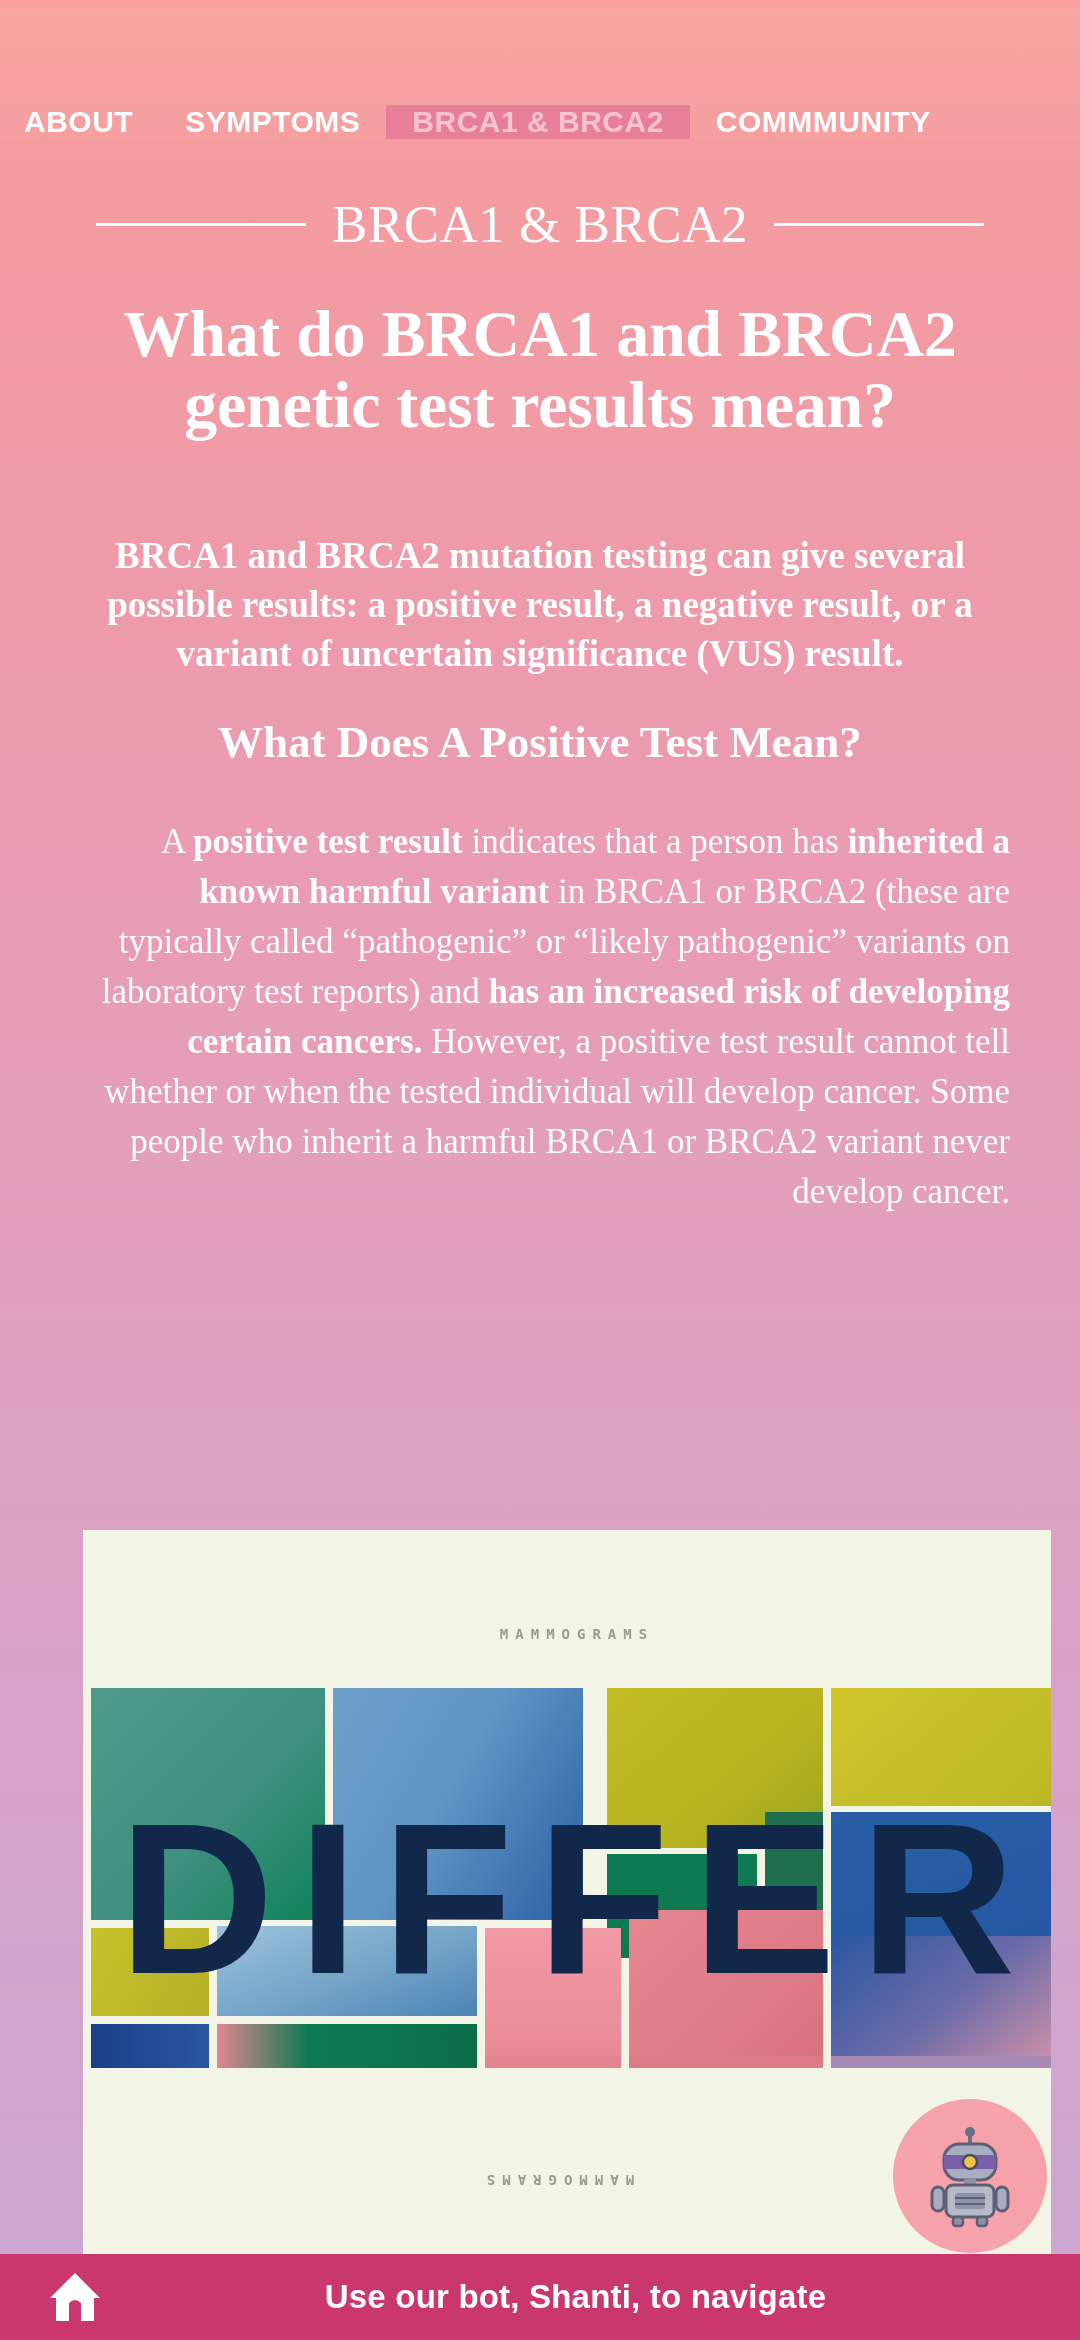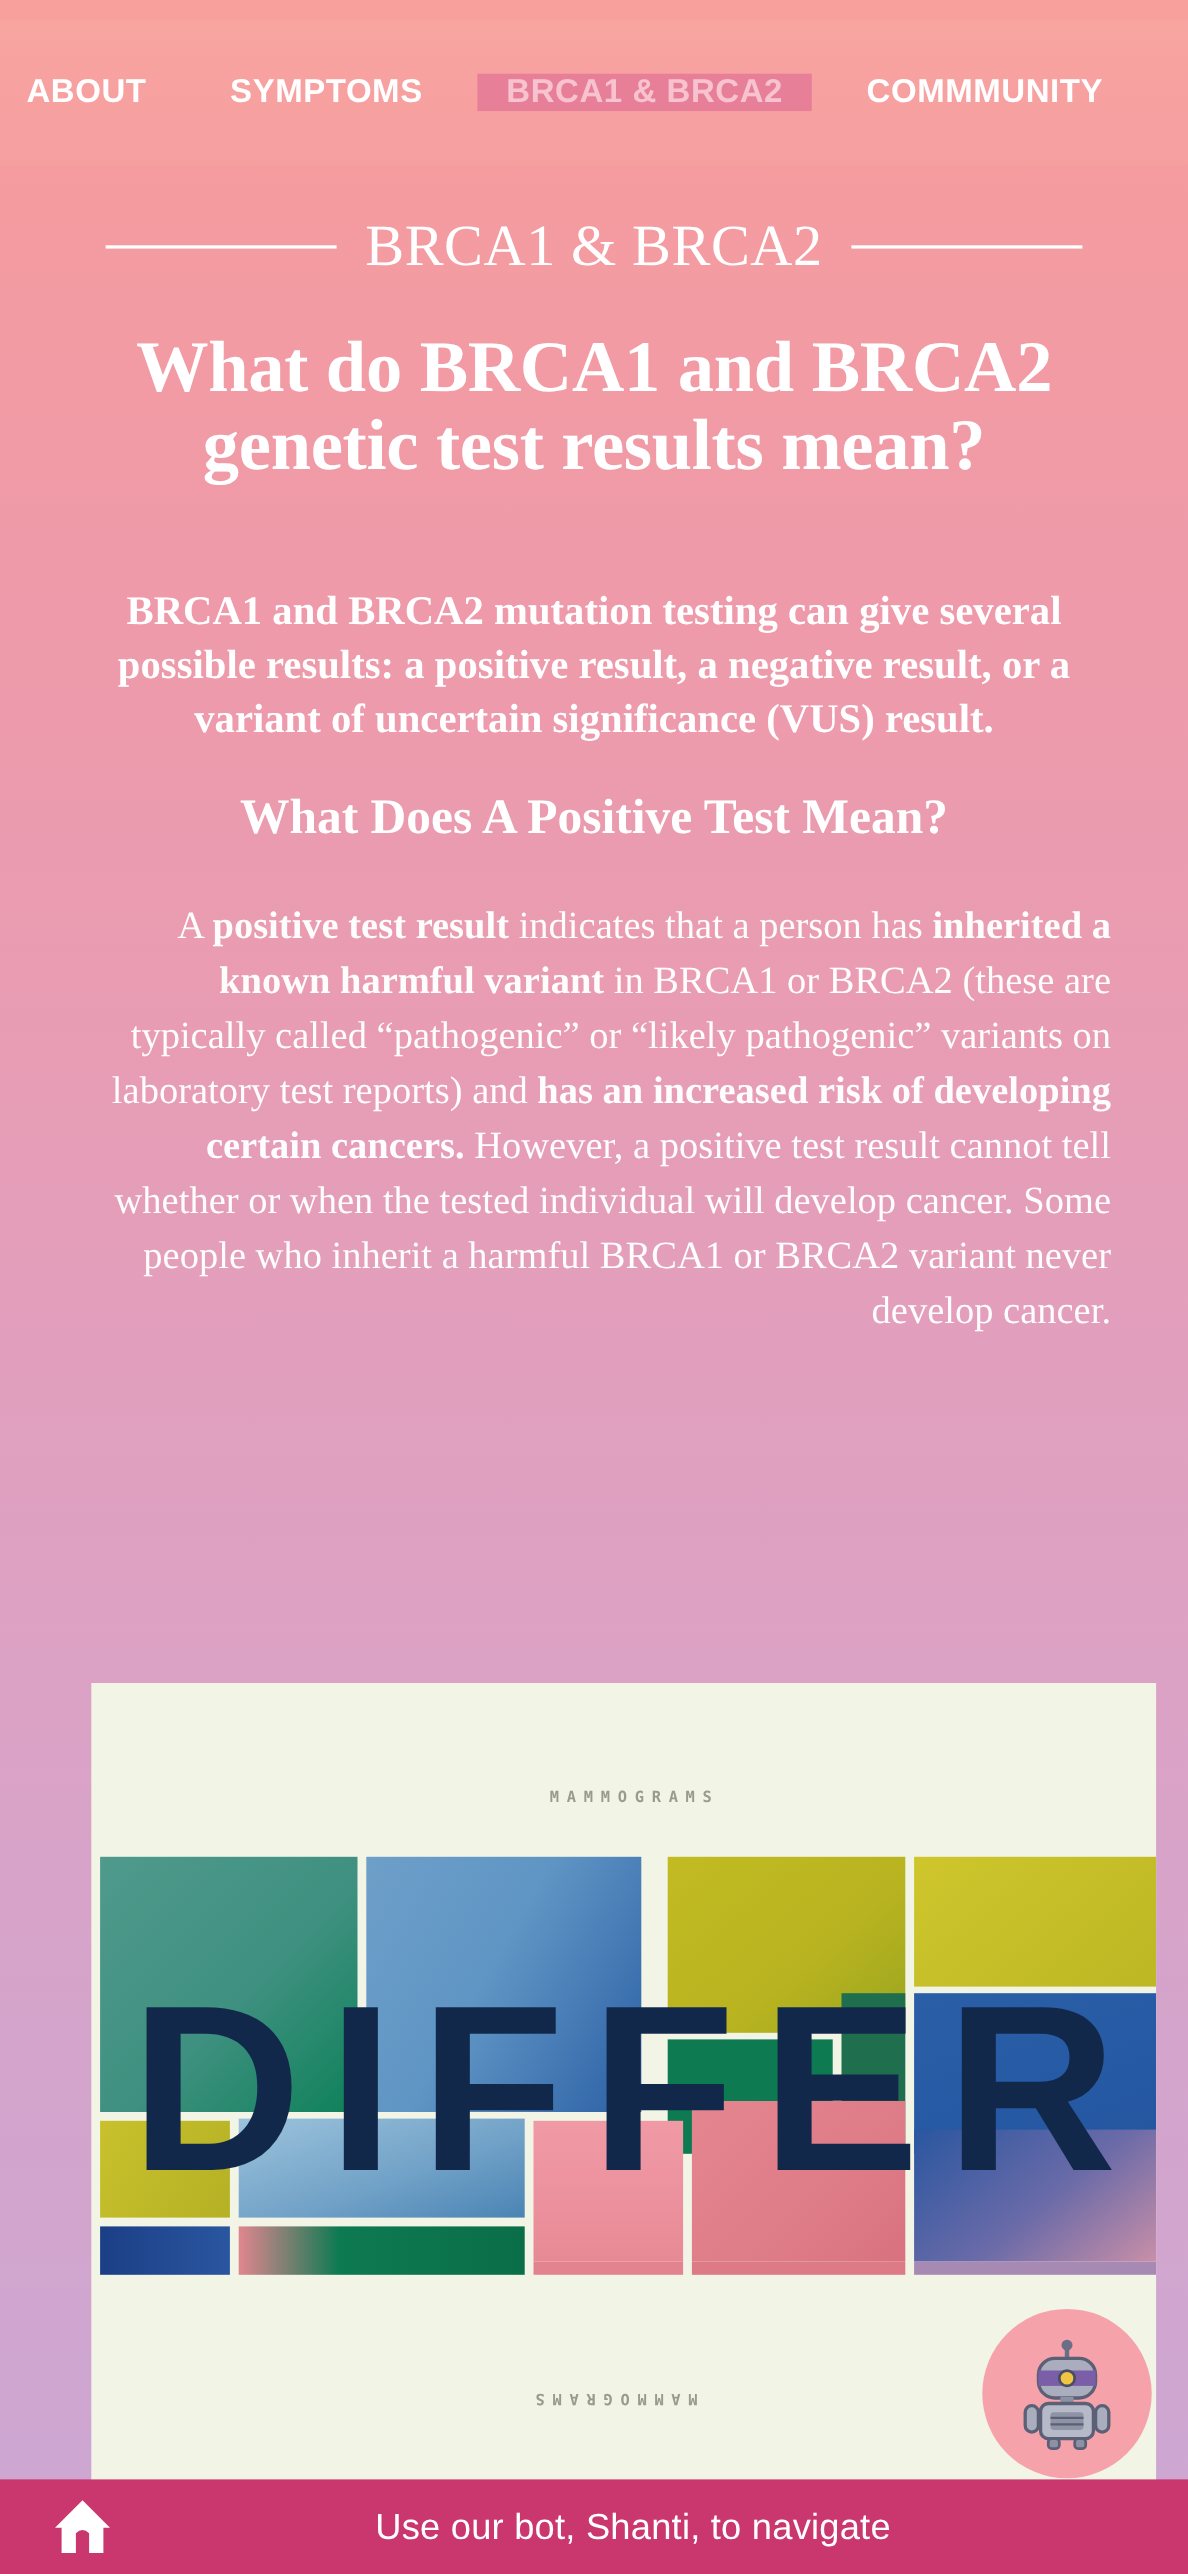--- a/index.html
+++ b/index.html
@@ -20,24 +20,23 @@
       #e99cb2 38%,
       #e29fbd 52%,
       #dba2c5 66%,
       #d4a4cc 80%,
       #cfa6d0 92%,
       #cba7d3 100%);
   }
 
   
   .nav {
-    position:absolute; top:18px; left:0; width:1080px; height:132px;
-    display:flex; align-items:center;
+    position:absolute; top:7px; left:0; width:1080px; height:132px;
+    display:flex; align-items:flex-end;
     background:linear-gradient(180deg,#f8a49f 0%,#f59fa1 100%);
-    gap:24px;
   }
   .nav-item {
     display:flex; align-items:center; justify-content:center;
     font-family:"Liberation Sans", sans-serif;
     font-weight:bold;
     font-size:30px;
     letter-spacing:0.5px;
     color:#ffffff;
     padding:0 26px;
     white-space:nowrap;
@@ -161,21 +160,21 @@
   .bottom-bar {
     position:absolute; left:0; bottom:0; width:1080px; height:86px;
     background:#c9376e;
     display:flex; align-items:center;
   }
   .home-wrap { width:150px; display:flex; align-items:center; justify-content:center; }
   .bot-cta {
     flex:1 1 auto;
     text-align:center;
     font-family:"Liberation Sans", sans-serif;
-    font-weight:normal;
+    font-weight:bold;
     font-size:33px;
     color:#ffffff;
     padding-right:79px;
     letter-spacing:0.2px;
   }
 </style>
 </head>
 <body>
 
 <div class="page">

